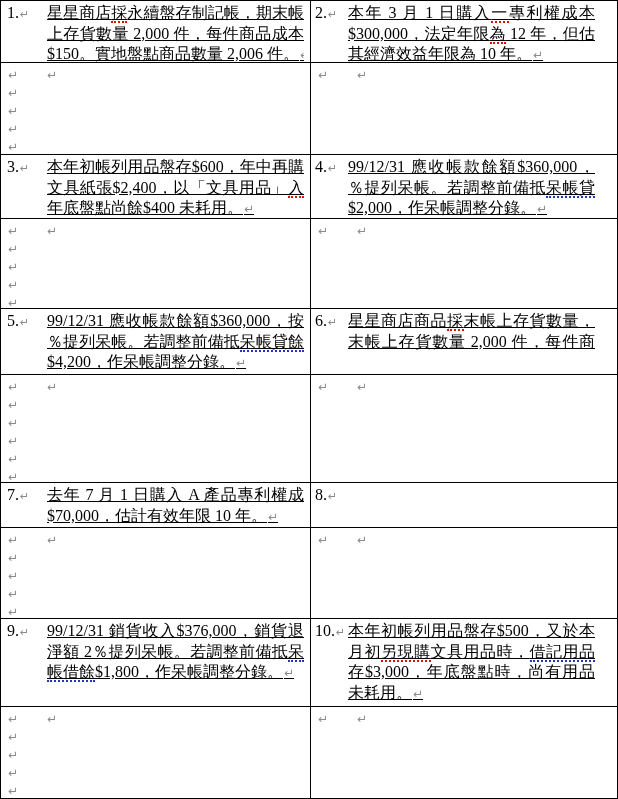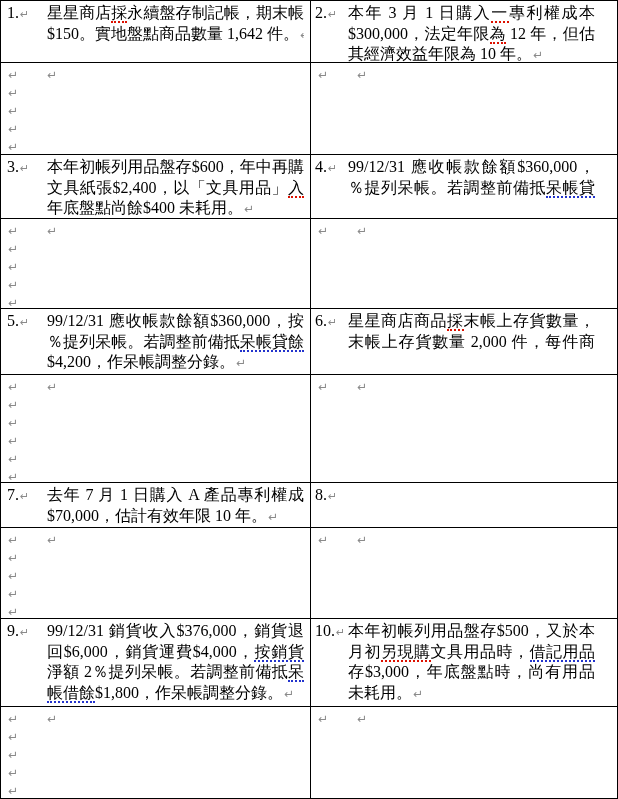--- a/index.html
+++ b/index.html
@@ -8,21 +8,21 @@
   .trow{display:flex;border-bottom:1px solid #000;box-sizing:border-box;overflow:hidden;}
   .trow:last-child{border-bottom:none;}
   .cell{position:relative;box-sizing:border-box;overflow:hidden;}
   .cell.left{width:310px;border-right:1px solid #000;}
   .cell.right{width:306px;}
   
   .pcell{padding-top:2px;}
   .pnum{position:absolute;top:2px;font-size:16px;line-height:20.6px;white-space:nowrap;}
   .cell.left .pnum{left:6px;}
   .cell.right .pnum{left:4px;}
-  .ptext{font-size:16px;}
+  .ptext{font-size:16px;text-decoration:underline;}
   .cell.left .ptext{margin-left:46px;margin-right:6px;}
   .cell.right .ptext{margin-left:37px;margin-right:22px;}
   .pline{height:20.6px;line-height:20.6px;white-space:nowrap;overflow:hidden;}
   .pline.just{text-align:justify;text-align-last:justify;white-space:normal;height:20.6px;}
   .pline.last{text-align:left;}
   .sq-red{border-bottom:2px dotted #dd1100;}
   .sq-blue{border-bottom:2px dotted #2233cc;}
   .pilcrow{color:#8a8a8a;font-size:12px;font-family:"DejaVu Sans",sans-serif;padding-left:1px;}
   .pnum .pilcrow{font-size:11px;}
   
@@ -32,21 +32,22 @@
 </style>
 </head>
 <body>
 
 <div class="doc">
     <div class="trow" style="height: 62px;">
       <div class="cell left pcell">
         <span class="pnum"><span>1.</span><span class="pilcrow">↵</span></span>
         <div class="ptext">
           <div class="pline just"><span>星星商店</span><span class="sq-red">採</span><span>永續盤存制記帳，期末帳</span></div>
-          <div class="pline last"><span>$150。實地盤點商品數量 1,642 件。</span><span class="pilcrow">↵</span></div>
+          <div class="pline just"><span>上存貨數量 2,000 件，每件商品成本</span></div>
+          <div class="pline last"><span>$150。實地盤點商品數量 2,006 件。</span><span class="pilcrow">↵</span></div>
         </div>
       </div>
       <div class="cell right pcell">
         <span class="pnum"><span>2.</span><span class="pilcrow">↵</span></span>
         <div class="ptext">
           <div class="pline just"><span>本年 3 月 1 日購入</span><span class="sq-red">一</span><span>專利權成本</span></div>
           <div class="pline just"><span>$300,000，法定年限</span><span class="sq-red">為</span><span> 12 年，但估計</span></div>
           <div class="pline last"><span>其經濟效益年限</span><span class="sq-red">為</span><span> 10 年。</span><span class="pilcrow">↵</span></div>
         </div>
       </div>
@@ -70,20 +71,21 @@
           <div class="pline just"><span>本年初帳列用品盤存$600，年中再購入</span></div>
           <div class="pline just"><span>文具紙張$2,400，以「文具用品」</span><span class="sq-red">入帳</span></div>
           <div class="pline last"><span>年底盤點尚餘$400 未耗用。</span><span class="pilcrow">↵</span></div>
         </div>
       </div>
       <div class="cell right pcell">
         <span class="pnum"><span>4.</span><span class="pilcrow">↵</span></span>
         <div class="ptext">
           <div class="pline just"><span>99/12/31 應收帳款餘額$360,000，按 1</span></div>
           <div class="pline just"><span>％提列呆帳。若調整前備抵</span><span class="sq-blue">呆帳貸餘</span></div>
+          <div class="pline last"><span>$2,000，作呆帳調整分錄。</span><span class="pilcrow">↵</span></div>
         </div>
       </div>
     </div>
     <div class="trow" style="height: 90px;">
       <div class="cell left scell">
         <div class="sline"><span class="pilcrow">↵</span><span class="pilcrow tabmark">↵</span></div>
         <div class="sline"><span class="pilcrow">↵</span></div>
         <div class="sline"><span class="pilcrow">↵</span></div>
         <div class="sline"><span class="pilcrow">↵</span></div>
         <div class="sline"><span class="pilcrow">↵</span></div>
@@ -144,21 +146,20 @@
       </div>
       <div class="cell right scell">
         <div class="sline"><span class="pilcrow">↵</span><span class="pilcrow tabmark">↵</span></div>
       </div>
     </div>
     <div class="trow" style="height: 88px;">
       <div class="cell left pcell">
         <span class="pnum"><span>9.</span><span class="pilcrow">↵</span></span>
         <div class="ptext">
           <div class="pline just"><span>99/12/31 銷貨收入$376,000，銷貨退</span></div>
-          <div class="pline just"><span>回$6,000，銷貨運費$4,000，</span><span class="sq-blue">按銷貨</span></div>
           <div class="pline just"><span>淨額 2％提列呆帳。若調整前備抵</span><span class="sq-blue">呆</span></div>
           <div class="pline last"><span class="sq-blue">帳借餘</span><span>$1,800，作呆帳調整分錄。</span><span class="pilcrow">↵</span></div>
         </div>
       </div>
       <div class="cell right pcell">
         <span class="pnum"><span>10.</span><span class="pilcrow">↵</span></span>
         <div class="ptext">
           <div class="pline just"><span>本年初帳列用品盤存$500，又於本年 7</span></div>
           <div class="pline just"><span>月初</span><span class="sq-red">另現購</span><span>文具用品時，</span><span class="sq-blue">借記用品盤</span></div>
           <div class="pline just"><span>存</span><span>$3,000，年底盤點時，尚有用品$600</span></div>

